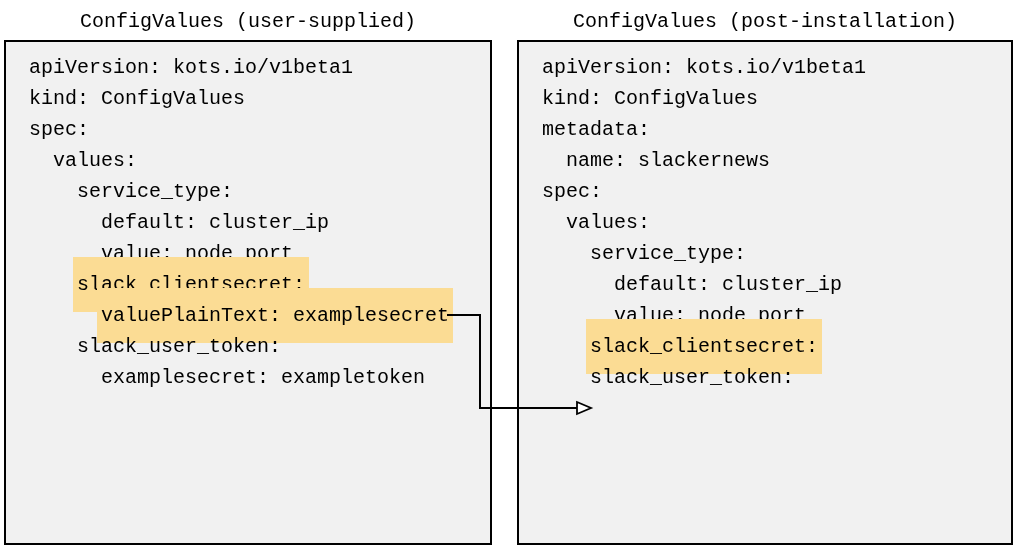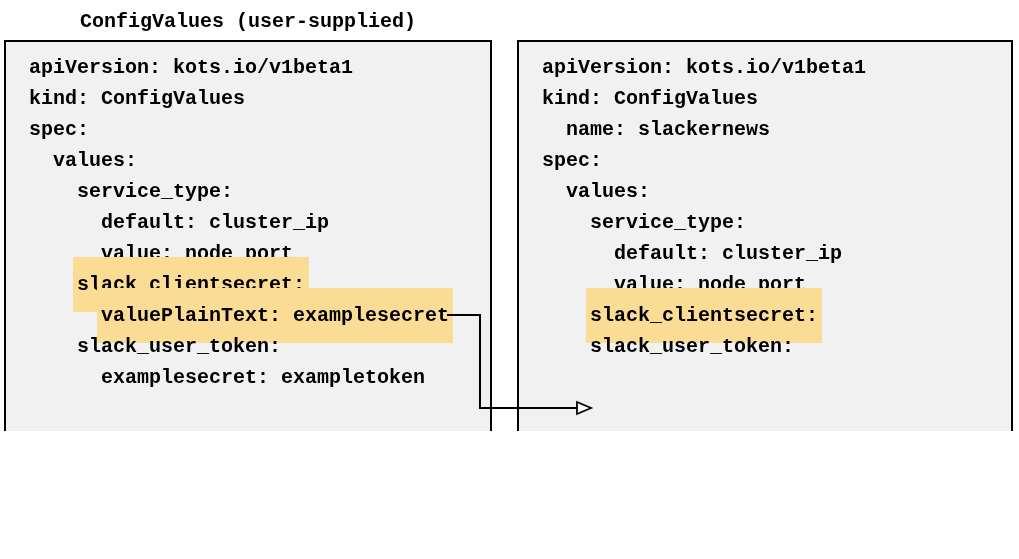--- a/index.html
+++ b/index.html
@@ -10,24 +10,24 @@
     --page-bg: #FFFFFF;
   }
   * { box-sizing: border-box; }
   html, body {
     margin: 0; padding: 0;
     background: var(--page-bg);
   }
   .canvas {
     position: relative;
     width: 1019px;
-    height: 431px;
+    height: 559px;
     background: var(--page-bg);
     font-family: "Liberation Mono", "DejaVu Sans Mono", monospace;
-    font-weight: bold;
+    font-weight: normal;
     color: var(--text);
     overflow: hidden;
   }
   .title {
     position: absolute;
     top: 7px;
     height: 30px;
     font-size: 20px;
     line-height: 30px;
     text-align: center;
@@ -67,20 +67,21 @@
     pointer-events: none;
   }
 </style>
 </head>
 <body>
 
 <div class="canvas">
 
   <div class="title left-title">ConfigValues (user-supplied)</div>
 
+  <div class="title right-title">ConfigValues (post-installation)</div>
 
   <div class="panel left-panel">
     <div class="code">
         <div class="line"><span>apiVersion: kots.io/v1beta1</span></div>
         <div class="line"><span>kind: ConfigValues</span></div>
         <div class="line"><span>spec:</span></div>
         <div class="line">  <span>values:</span></div>
         <div class="line">    <span>service_type:</span></div>
         <div class="line">      <span>default: cluster_ip</span></div>
         <div class="line">      <span>value: node_port</span></div>
@@ -88,20 +89,21 @@
         <div class="line">      <span class="hl">valuePlainText: examplesecret</span></div>
         <div class="line">    <span>slack_user_token:</span></div>
         <div class="line">      <span>examplesecret: exampletoken</span></div>
       </div>
   </div>
 
   <div class="panel right-panel">
     <div class="code">
         <div class="line"><span>apiVersion: kots.io/v1beta1</span></div>
         <div class="line"><span>kind: ConfigValues</span></div>
+        <div class="line"><span>metadata:</span></div>
         <div class="line">  <span>name: slackernews</span></div>
         <div class="line"><span>spec:</span></div>
         <div class="line">  <span>values:</span></div>
         <div class="line">    <span>service_type:</span></div>
         <div class="line">      <span>default: cluster_ip</span></div>
         <div class="line">      <span>value: node_port</span></div>
         <div class="line">    <span class="hl">slack_clientsecret:</span></div>
         <div class="line">    <span>slack_user_token:</span></div>
       </div>
   </div>

